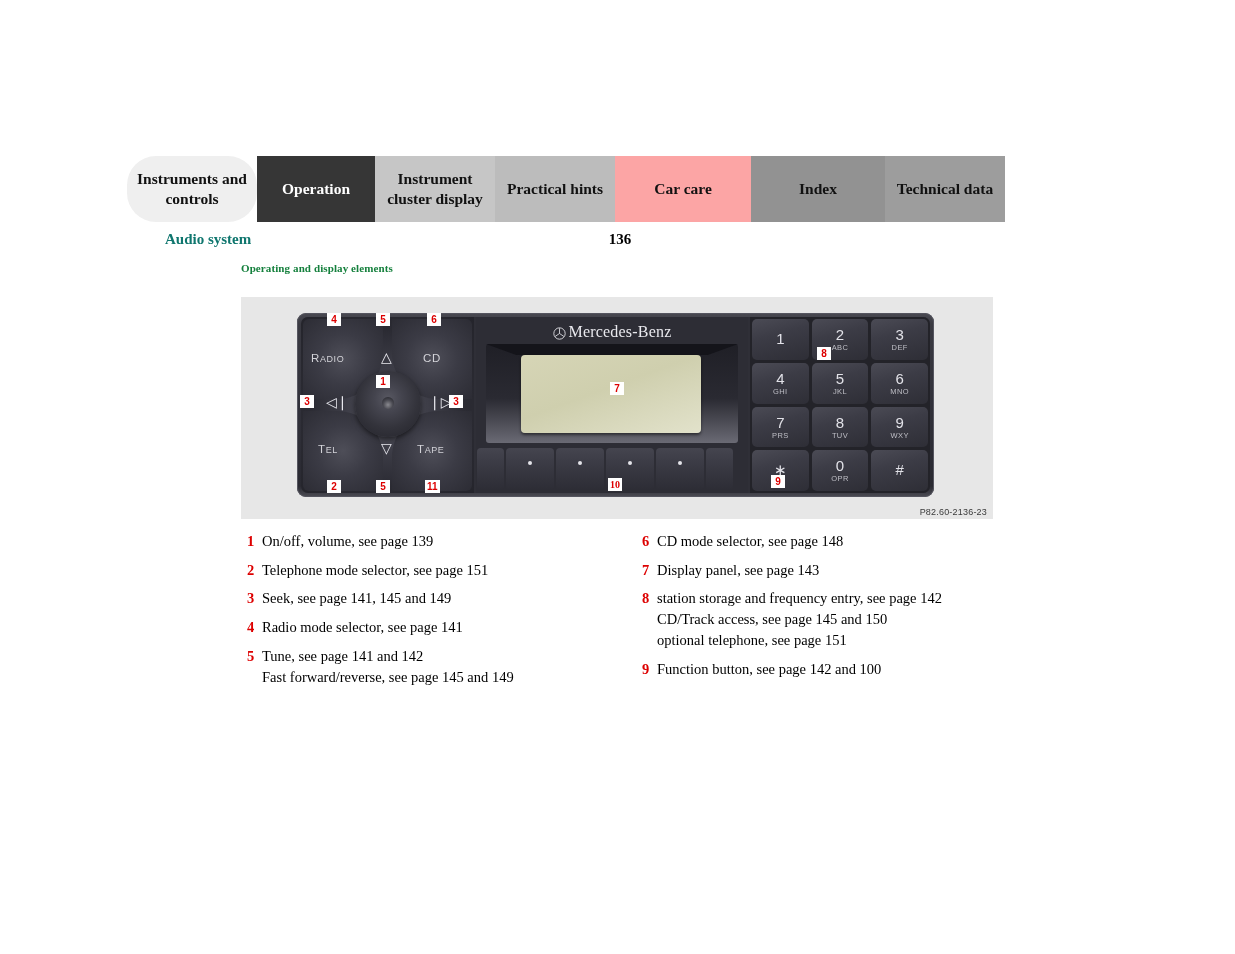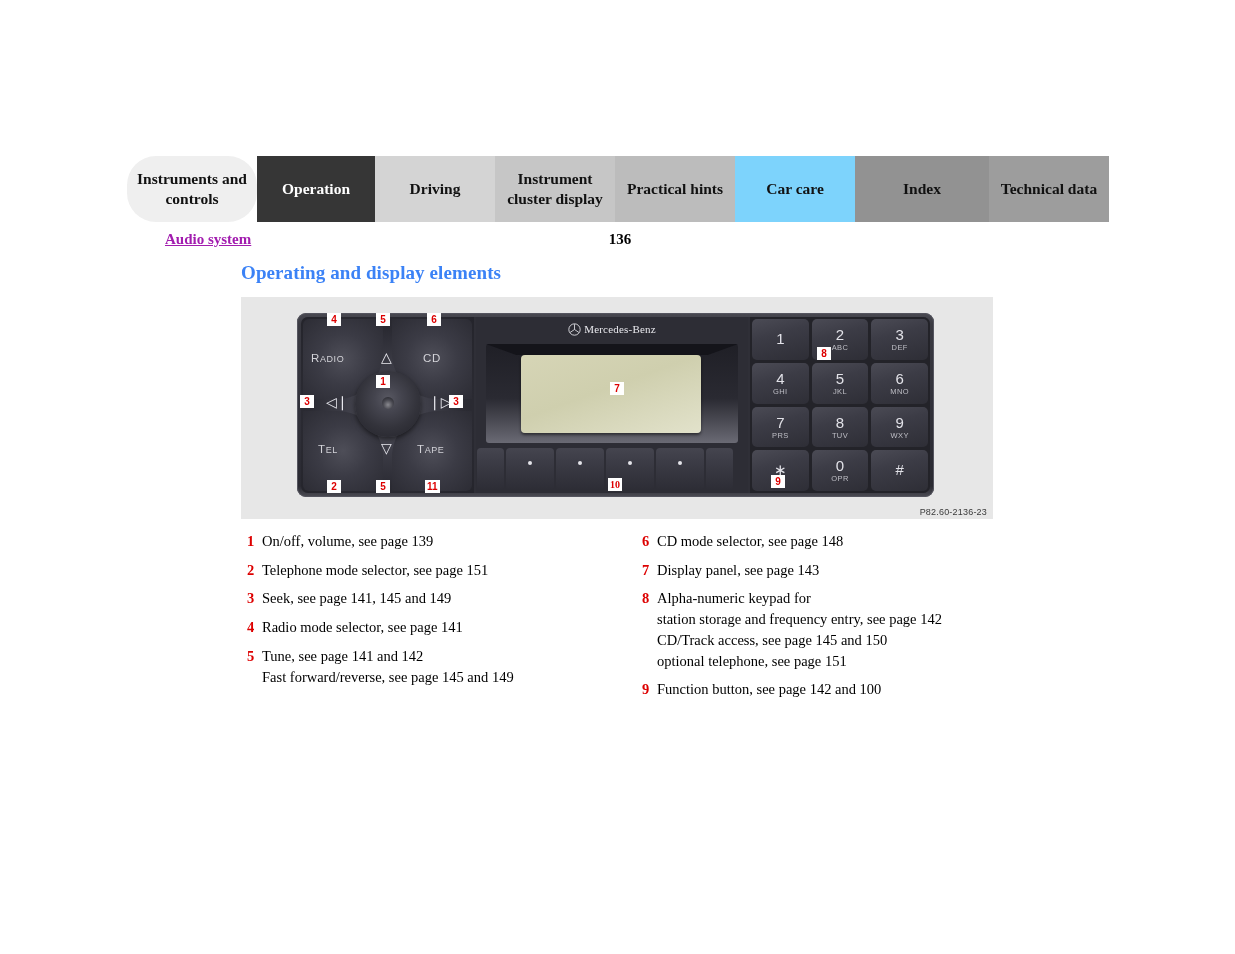--- a/index.html
+++ b/index.html
@@ -35,58 +35,57 @@
     line-height: 1.28;
     color: #111111;
     box-sizing: border-box;
     padding: 0 4px;
   }
   .tab.t0 { width: 130px; background: #efefef; border-radius: 29px; }
   .tab.t1 { width: 118px; background: #363636; color: #ffffff; }
   .tab.t2 { width: 120px; background: #d4d4d4; }
   .tab.t3 { width: 120px; background: #c6c6c6; }
   .tab.t4 { width: 120px; background: #bcbcbc; }
-  .tab.t5 { width: 120px; background: #7dd3fc; }
+  .tab.t5 { width: 136px; background: #fca5a5; }
   .tab.t6 { width: 120px; background: #9d9d9d; }
   .tab.t7 { width: 134px; background: #929292; }
 
   
   .runhead {
     position: absolute;
     left: 165px;
     top: 231px;
     width: 944px;
     height: 20px;
     font-size: 15px;
     font-weight: bold;
   }
   .runhead .sect {
     position: absolute;
     left: 0;
     top: 0;
-    color: #a21caf;
-    text-decoration: underline;
+    color: #0f766e;
   }
   .runhead .pageno {
     position: absolute;
     left: 0;
     top: 0;
     width: 910px;
     text-align: center;
     color: #000000;
   }
 
   
   .heading {
     position: absolute;
     left: 241px;
     top: 262px;
-    font-size: 19px;
+    font-size: 11px;
     font-weight: bold;
-    color: #3b82f6;
+    color: #15803d;
     letter-spacing: 0.1px;
   }
 
   
   .figure {
     position: absolute;
     left: 241px;
     top: 297px;
     width: 752px;
     height: 222px;
@@ -189,21 +188,21 @@
     position: absolute;
     left: 175px; top: 0;
     width: 272px; height: 176px;
     background: #2d2d35;
   }
   .brandrow {
     position: absolute;
     left: 0; top: 6px; width: 100%;
     text-align: center;
     color: #e9e9ee;
-    font-size: 11px;
+    font-size: 16px;
     font-family: "Liberation Serif", serif;
     letter-spacing: 0.2px;
   }
   .brandrow .star {
     display: inline-block;
     vertical-align: -3px;
     margin-right: 3px;
   }
   .screenbay {
     position: absolute;
@@ -319,21 +318,20 @@
   }
   .legend .txt { flex: 1; }
   .legend .txt div { white-space: nowrap; }
 </style>
 </head>
 <body>
 
 <div class="tabbar">
   <div class="tab t0">Instruments and controls</div>
   <div class="tab t1">Operation</div>
-  <div class="tab t2">Driving</div>
   <div class="tab t3">Instrument cluster display</div>
   <div class="tab t4">Practical hints</div>
   <div class="tab t5">Car care</div>
   <div class="tab t7">Index</div>
   <div class="tab t6">Technical data</div>
 </div>
 
 <div class="runhead">
   <span class="sect">Audio system</span>
   <span class="pageno">136</span>
@@ -502,21 +500,20 @@
     </div>
     <div class="row">
       <div class="n">7</div>
       <div class="txt">
         <div>Display panel, see page 143</div>
       </div>
     </div>
     <div class="row">
       <div class="n">8</div>
       <div class="txt">
-        <div>Alpha-numeric keypad for</div>
         <div>station storage and frequency entry, see page 142</div>
         <div>CD/Track access, see page 145 and 150</div>
         <div>optional telephone, see page 151</div>
       </div>
     </div>
     <div class="row">
       <div class="n">9</div>
       <div class="txt">
         <div>Function button, see page 142 and 100</div>
       </div>

